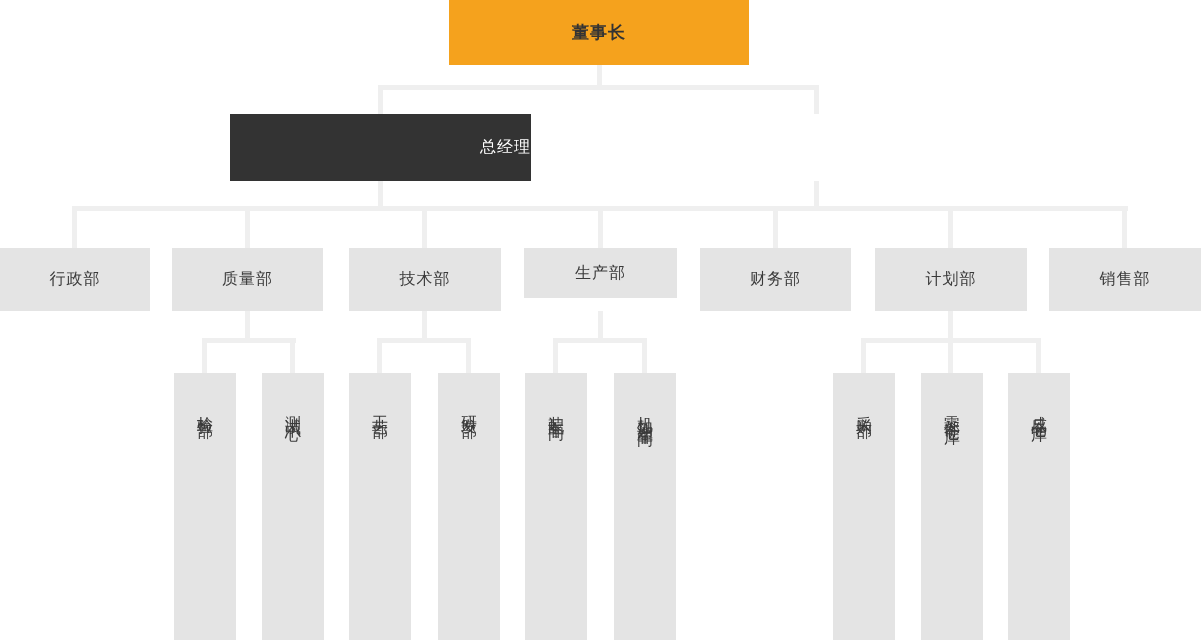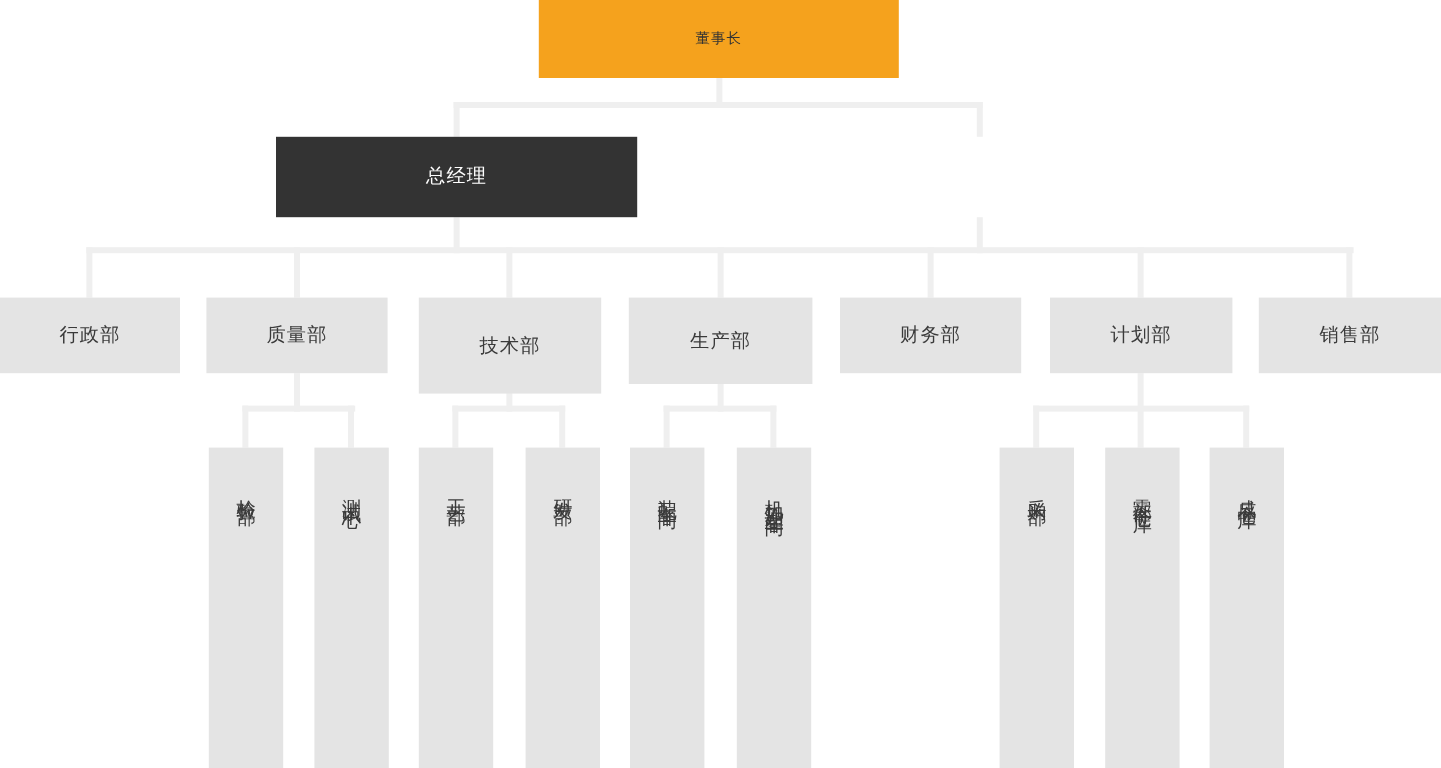--- a/index.html
+++ b/index.html
@@ -21,29 +21,30 @@
   .node {
     position: absolute;
     display: flex;
     align-items: center;
     justify-content: center;
     box-sizing: border-box;
   }
   .node-chairman {
     background: var(--chairman-bg, #f5a21d);
     color: var(--chairman-text, #333333);
-    font-size: 12px;
-    font-weight: normal;
+    font-size: 17px;
+    font-weight: bold;
     letter-spacing: 1px;
   }
   .node-executive {
     background: var(--executive-bg, #333333);
     color: var(--executive-text, #ffffff);
     font-size: 16px;
     letter-spacing: 1px;
+    justify-content: flex-end;
   }
   .node-dept {
     background: var(--department-bg, #e4e4e4);
     color: var(--department-text, #3a3a3a);
     font-size: 16px;
     letter-spacing: 1px;
   }
   .node-sub {
     background: var(--department-bg, #e4e4e4);
     color: var(--department-text, #3a3a3a);
@@ -106,24 +107,24 @@
   <div class="node node-executive" style="left:230px;top:114px;width:301px;height:67px">
     <span>总经理</span>
   </div>
 
   <div class="node node-dept" style="left:172px;top:248px;width:151px;height:63px">
     <span>质量部</span>
   </div>
   <div class="node node-dept" style="left:0;top:248px;width:150px;height:63px">
     <span>行政部</span>
   </div>
-  <div class="node node-dept" style="left:349px;top:248px;width:152px;height:80px">
+  <div class="node node-dept" style="left:349px;top:248px;width:152px;height:63px">
     <span>技术部</span>
   </div>
-  <div class="node node-dept" style="left:524px;top:248px;width:153px;height:72px">
+  <div class="node node-dept" style="left:524px;top:248px;width:153px;height:50px">
     <span>生产部</span>
   </div>
   <div class="node node-dept" style="left:700px;top:248px;width:151px;height:63px">
     <span>财务部</span>
   </div>
   <div class="node node-dept" style="left:875px;top:248px;width:152px;height:63px">
     <span>计划部</span>
   </div>
   <div class="node node-dept" style="left:1049px;top:248px;width:152px;height:63px">
     <span>销售部</span>

